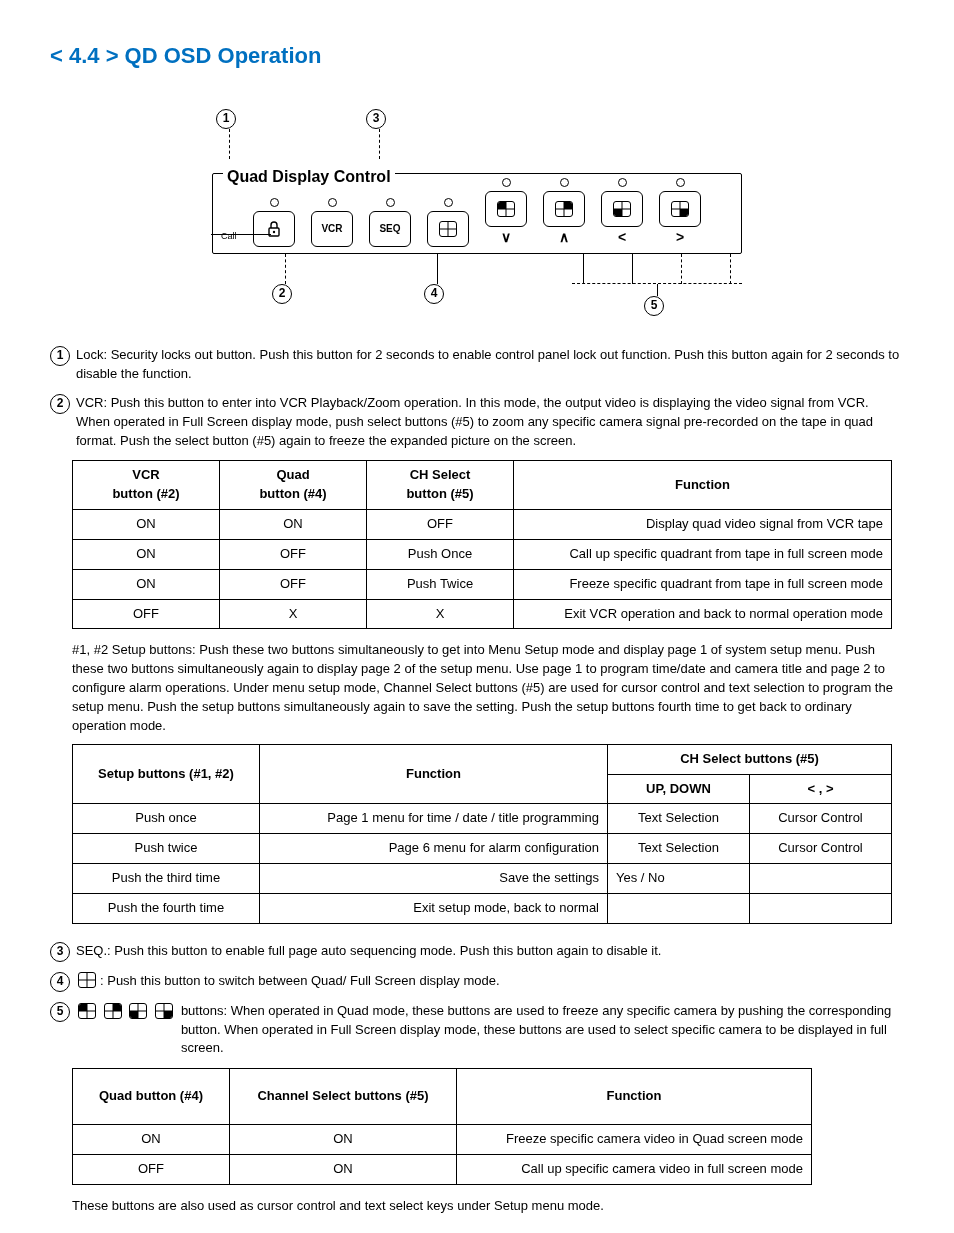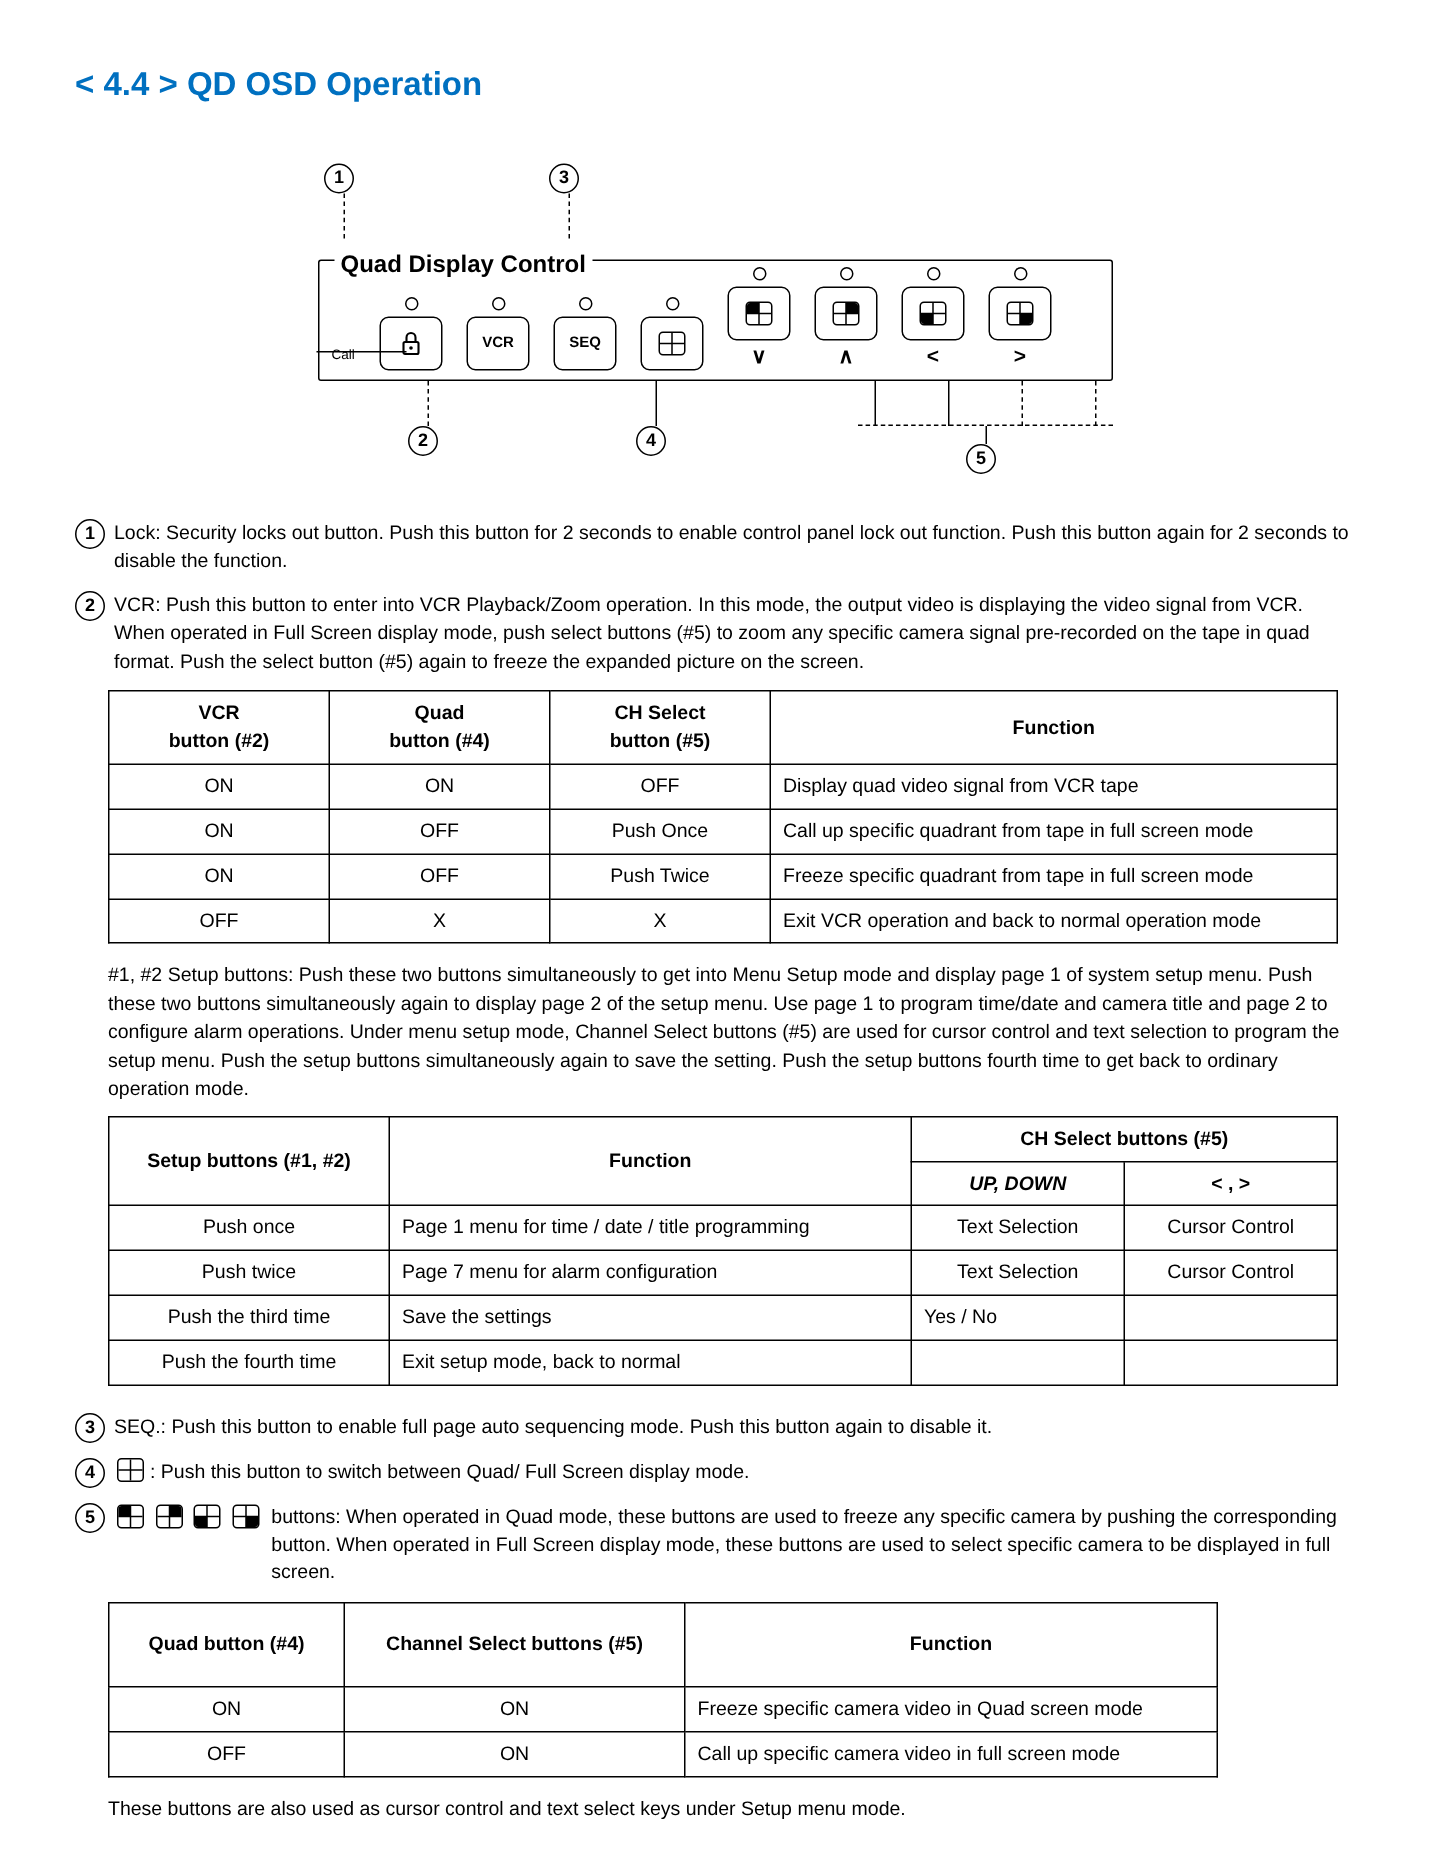--- a/index.html
+++ b/index.html
@@ -41,20 +41,21 @@
   .desc-text { flex: 1; }
   .tbl {
     border-collapse: collapse;
     margin: 8px 0 12px 22px;
     width: 820px;
   }
   .tbl th, .tbl td {
     border: 1px solid #000;
     padding: 5px 8px;
     font-size: 13px;
+    text-align: right;
   }
   .tbl th { font-weight: bold; text-align: center; }
   .nested-block { margin-left: 22px; margin-top: 6px; }
   .quad-icon {
     display: inline-block;
     width: 16px;
     height: 14px;
     border: 1.8px solid #000;
     border-radius: 3px;
     position: relative;
@@ -292,32 +293,32 @@
 <div class="nested-block">#1, #2 Setup buttons: Push these two buttons simultaneously to get into Menu Setup mode and display page 1 of system setup menu. Push these two buttons simultaneously again to display page 2 of the setup menu. Use page 1 to program time/date and camera title and page 2 to configure alarm operations. Under menu setup mode, Channel Select buttons (#5) are used for cursor control and text selection to program the setup menu. Push the setup buttons simultaneously again to save the setting. Push the setup buttons fourth time to get back to ordinary operation mode.</div>
 
 <table class="tbl">
   <tbody>
       <tr>
     <th rowspan="2" style="width:170px;">Setup buttons (#1, #2)</th>
     <th rowspan="2">Function</th>
     <th colspan="2" style="width:250px;text-align:center;">CH Select buttons (#5)</th>
   </tr>
   <tr>
-    <th style="width:125px;font-style:italic;">UP, DOWN</th>
+    <th style="width:125px;">UP, DOWN</th>
     <th style="width:125px;">&lt;   ,   &gt;</th>
   </tr>
   <tr>
         <td style="text-align:center">Push once</td>
         <td>Page 1 menu for time / date / title programming</td>
         <td style="text-align:center">Text Selection</td>
         <td style="text-align:center">Cursor Control</td>
       </tr>
   <tr>
         <td style="text-align:center">Push twice</td>
-        <td>Page 7 menu for alarm configuration</td>
+        <td>Page 6 menu for alarm configuration</td>
         <td style="text-align:center">Text Selection</td>
         <td style="text-align:center">Cursor Control</td>
       </tr>
   <tr>
         <td style="text-align:center">Push the third time</td>
         <td>Save the settings</td>
         <td style="text-align:left">Yes / No</td>
         <td style="text-align:center"></td>
       </tr>
   <tr>

